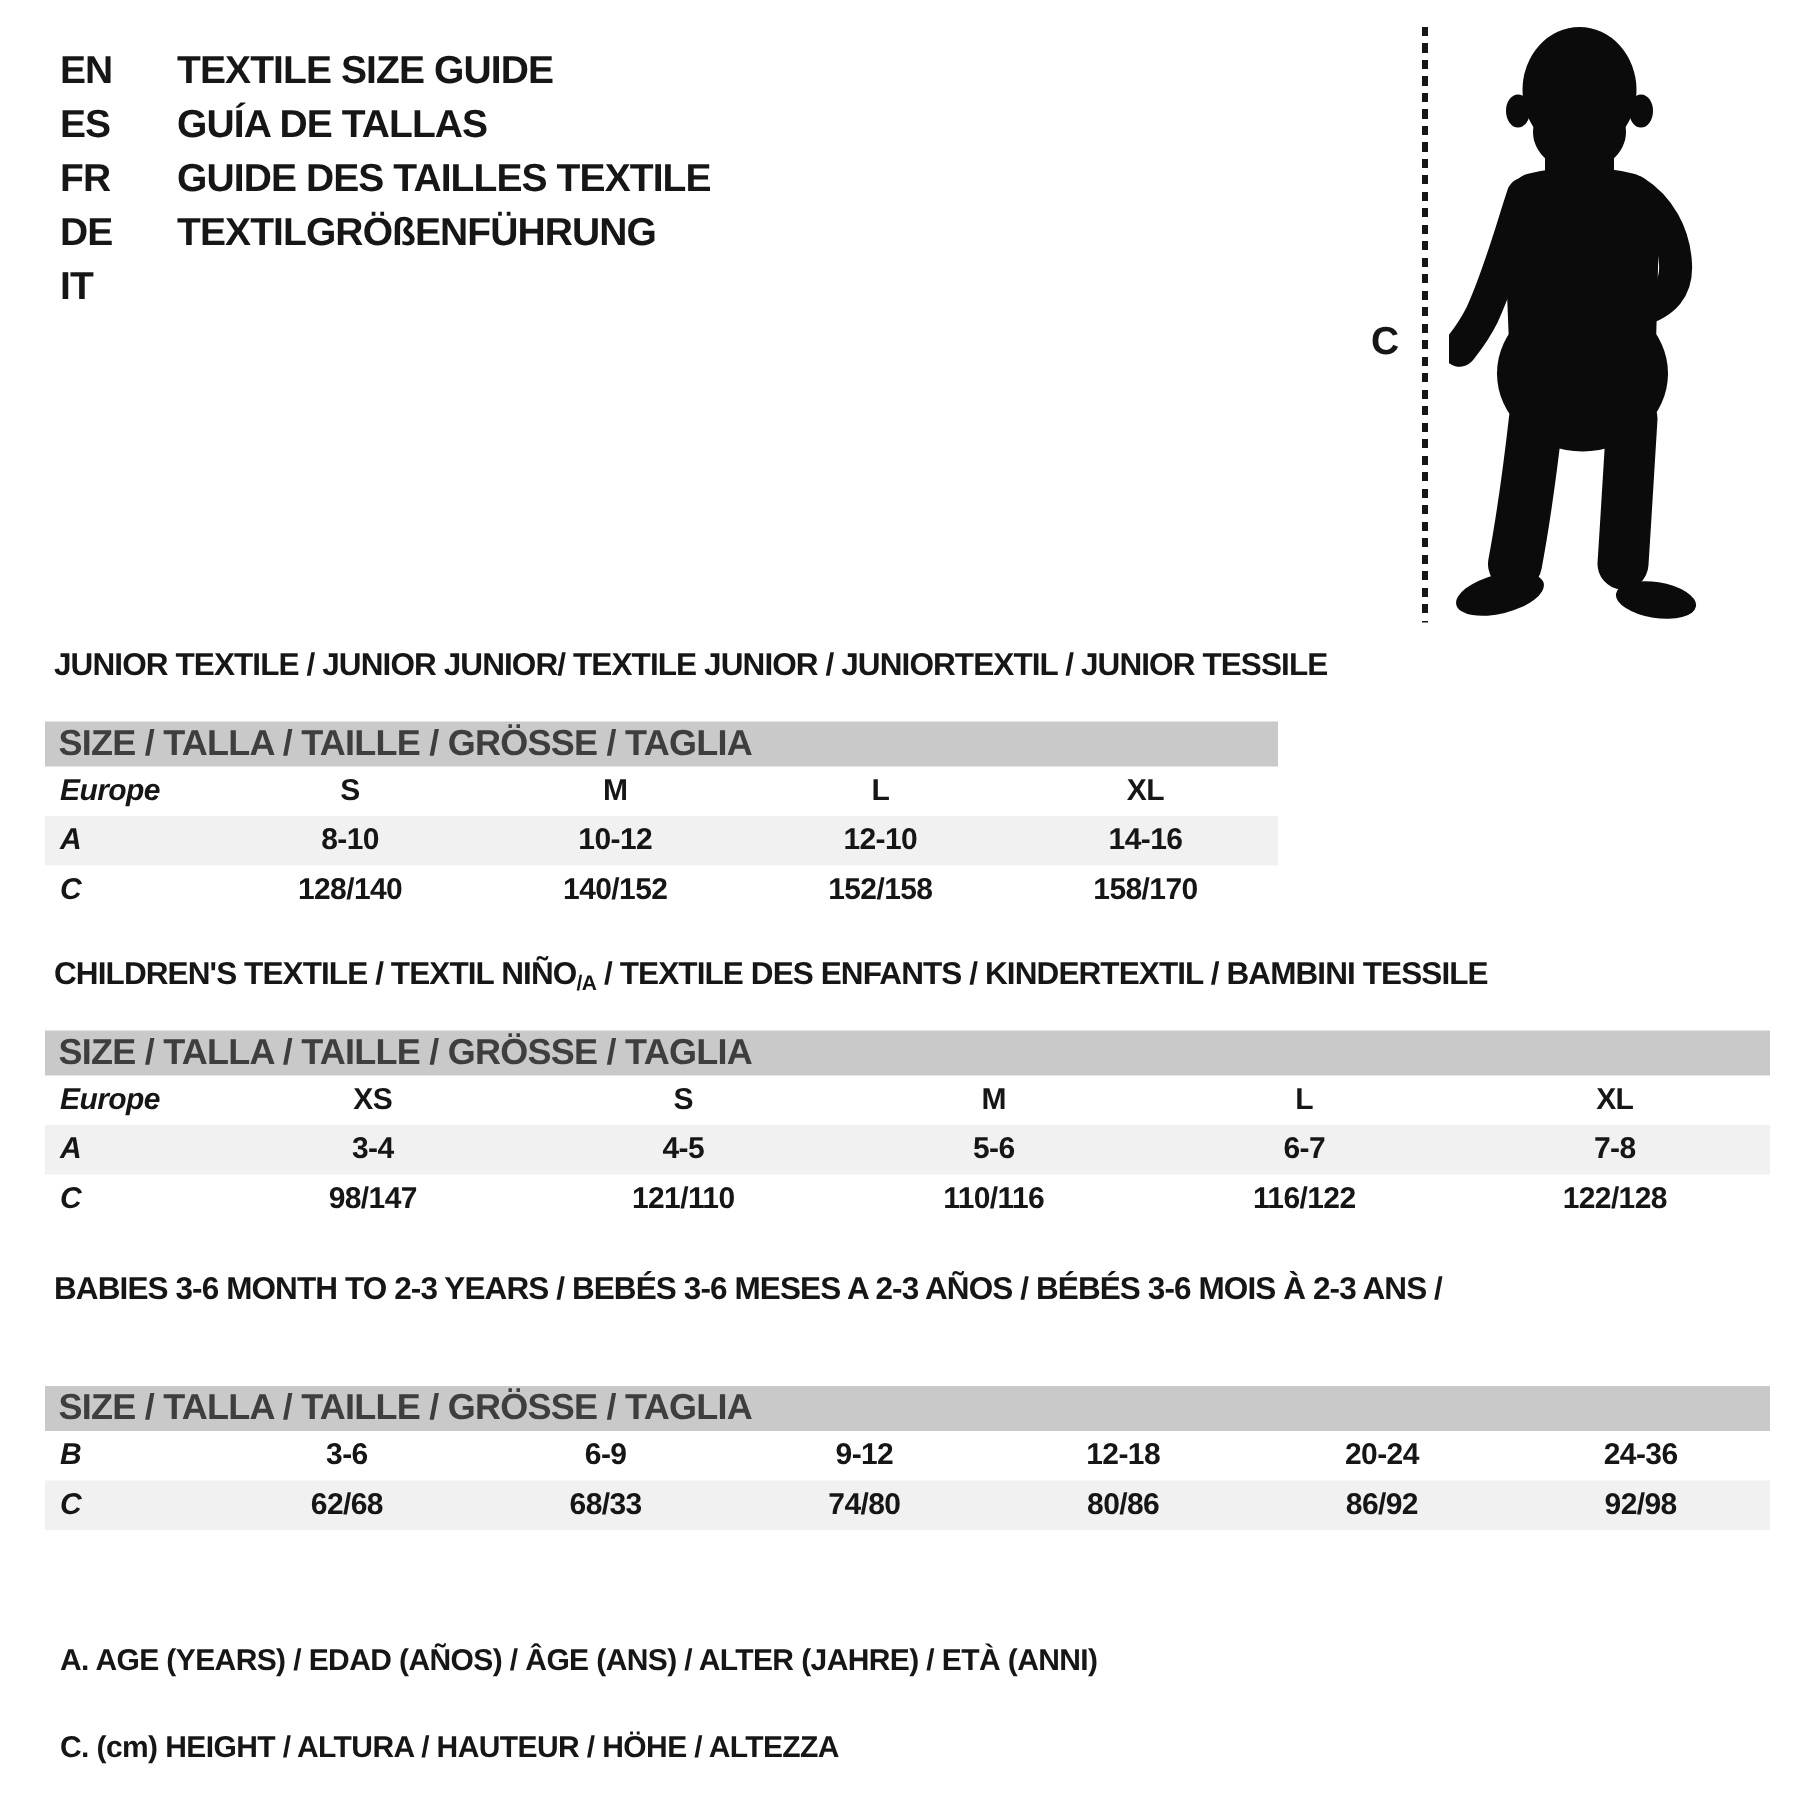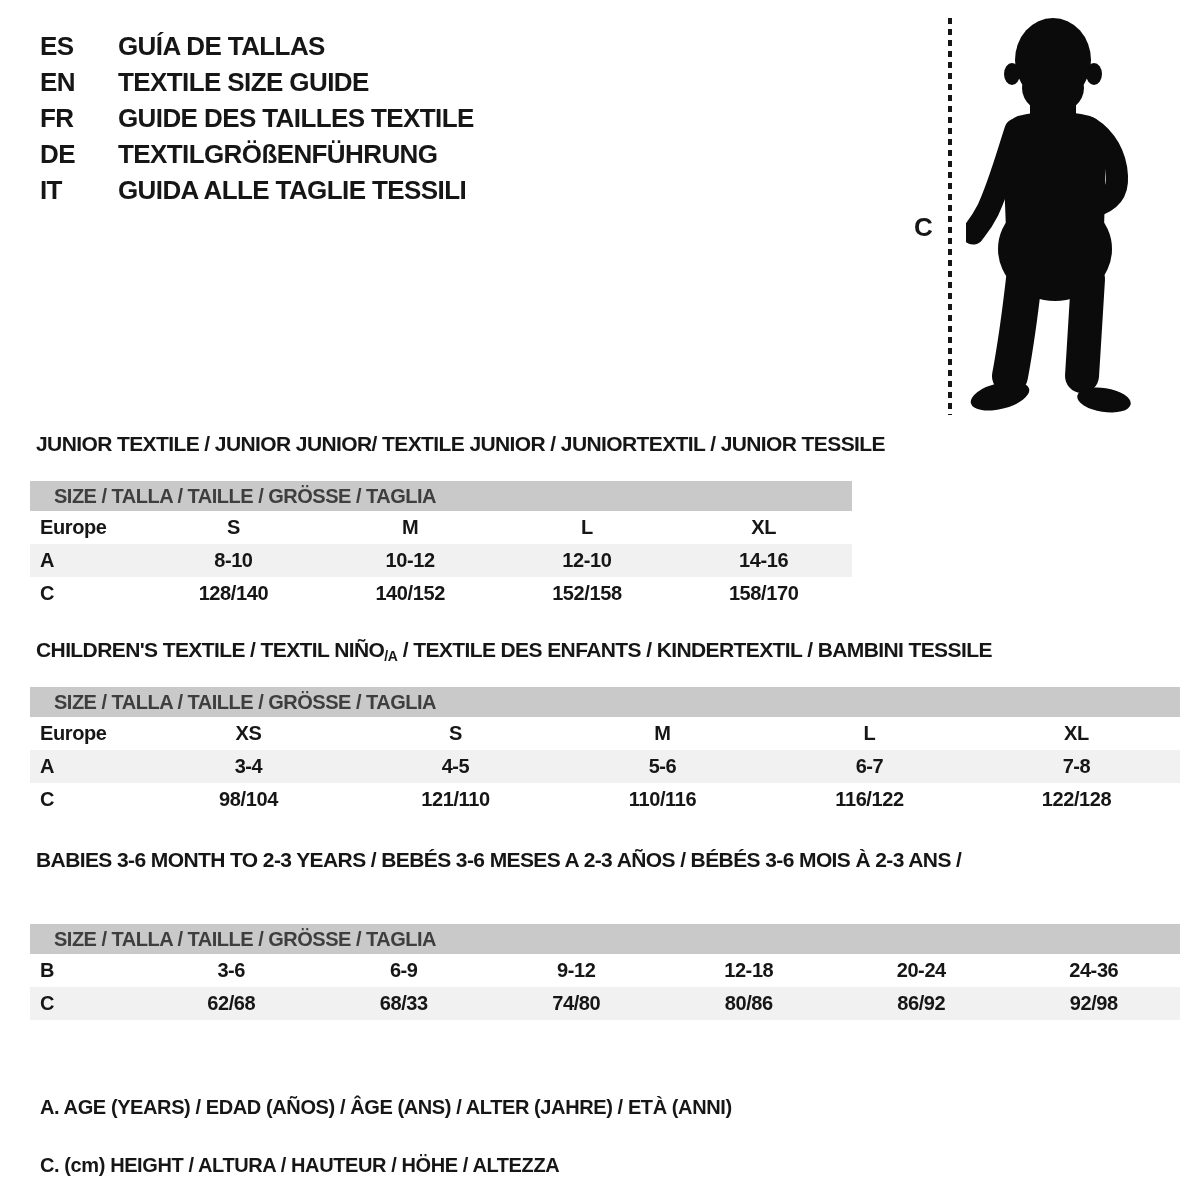--- a/index.html
+++ b/index.html
@@ -27,65 +27,64 @@
   
   .sec-title { position:absolute; left:36px; font-size:21px; letter-spacing:-0.6px; white-space:nowrap; }
   .title1 { top:432px; }
   .title2 { top:638px; }
   .title3 { top:843px; line-height:33px; }
   .title-sub { font-size:14px; vertical-align:-4px; letter-spacing:-0.4px; }
 
   
   .size-bar {
     position:absolute; left:30px; height:30px; background:#c9c9c9; color:#3e3e3e;
-    font-size:20px; line-height:30px; padding-left:24px; letter-spacing:-0.5px; white-space:nowrap;
+    font-size:24px; line-height:30px; padding-left:9px; letter-spacing:-0.5px; white-space:nowrap;
   }
   .bar1 { top:481px; width:822px; }
   .bar2 { top:687px; width:1150px; }
   .bar3 { top:924px; width:1150px; }
 
   
   .tbl { position:absolute; left:30px; }
   .t1 { top:511px; width:822px; }
   .t2 { top:717px; width:1150px; }
   .t3 { top:954px; width:1150px; }
   .trow { display:flex; height:33px; align-items:center; font-size:20px; letter-spacing:-0.4px; }
   .trow.shaded { background:#f1f1f1; }
-  .tlabel { width:115px; padding-left:10px; }
+  .tlabel { width:115px; padding-left:10px;font-style:italic; }
   .tcell { flex:1; text-align:center; }
 
   
   .legend { position:absolute; left:40px; top:1066px; font-size:20px; line-height:34px; letter-spacing:-0.4px; }
   .legend-line { white-space:nowrap;margin-top:24px; }
 </style>
 </head>
 <body>
 
 <div class="page">
 
   <div class="lang-list">
     <div class="lang-row">
+      <span class="lang-code">EN</span>
+      <span class="lang-label">TEXTILE SIZE GUIDE</span>
+    </div>
+    <div class="lang-row">
       <span class="lang-code">ES</span>
       <span class="lang-label">GUÍA DE TALLAS</span>
-    </div>
-    <div class="lang-row">
-      <span class="lang-code">EN</span>
-      <span class="lang-label">TEXTILE SIZE GUIDE</span>
     </div>
     <div class="lang-row">
       <span class="lang-code">FR</span>
       <span class="lang-label">GUIDE DES TAILLES TEXTILE</span>
     </div>
     <div class="lang-row">
       <span class="lang-code">DE</span>
       <span class="lang-label">TEXTILGRÖßENFÜHRUNG</span>
     </div>
     <div class="lang-row">
       <span class="lang-code">IT</span>
-      <span class="lang-label">GUIDA ALLE TAGLIE TESSILI</span>
     </div>
   </div>
 
   <span class="c-label">C</span>
   <div class="dashed-line"></div>
   <svg class="baby-svg" viewBox="0 0 172 400" aria-hidden="true">
     <g fill="#0b0b0b" stroke="none">
       <ellipse cx="87" cy="46" rx="38" ry="42"></ellipse>
       <ellipse cx="87" cy="74" rx="31" ry="26"></ellipse>
       <ellipse cx="46" cy="60" rx="8" ry="11"></ellipse>
@@ -142,21 +141,21 @@
     <div class="trow shaded">
       <span class="tlabel">A</span>
       <span class="tcell">3-4</span>
       <span class="tcell">4-5</span>
       <span class="tcell">5-6</span>
       <span class="tcell">6-7</span>
       <span class="tcell">7-8</span>
     </div>
     <div class="trow">
       <span class="tlabel">C</span>
-      <span class="tcell">98/104</span>
+      <span class="tcell">98/147</span>
       <span class="tcell">121/110</span>
       <span class="tcell">110/116</span>
       <span class="tcell">116/122</span>
       <span class="tcell">122/128</span>
     </div>
   </div>
 
   <div class="sec-title title3">
     <div>BABIES 3-6 MONTH TO 2-3 YEARS / BEBÉS 3-6 MESES A 2-3 AÑOS / BÉBÉS 3-6 MOIS À 2-3 ANS /</div>
   </div>

